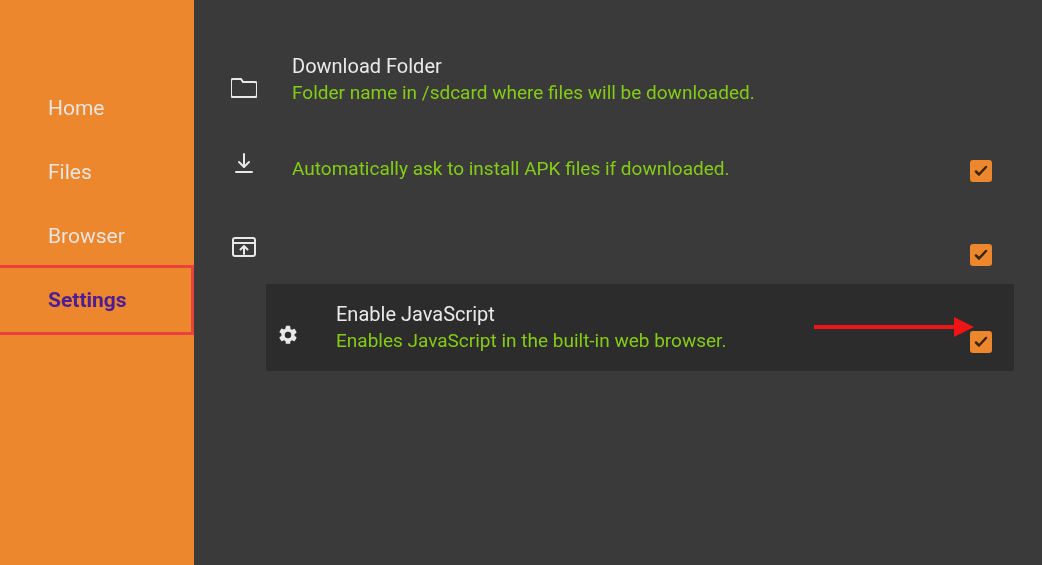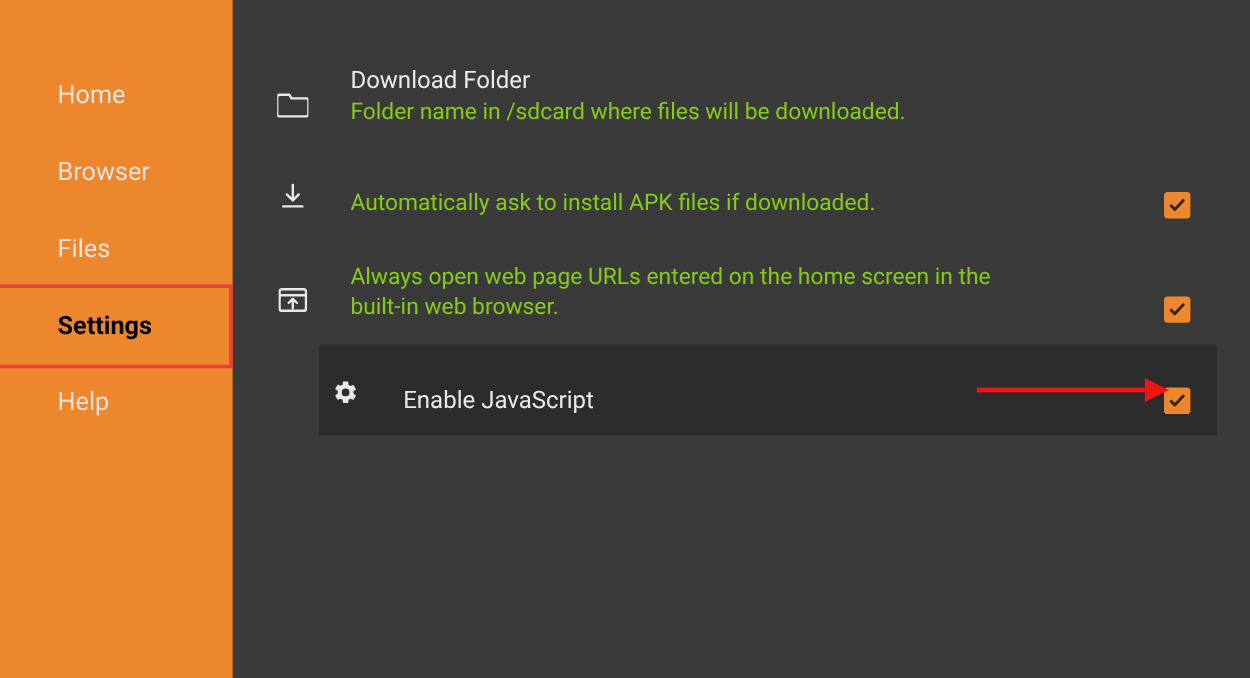--- a/index.html
+++ b/index.html
@@ -13,31 +13,31 @@
       width: 1042px;
       height: 565px;
       overflow: hidden;
       display: flex;
     }
     .sidebar {
       width: 194px;
       background: #ed872d;
       display: flex;
       flex-direction: column;
-      padding-top: 48px;
+      padding-top: 76px;
     }
     .sidebar-item {
       color: #e8e4df;
       font-size: 21px;
       font-weight: 400;
       padding: 20px 0 20px 48px;
       cursor: pointer;
     }
     .sidebar-item.selected {
-      color: #000000;
+      color: #4c1d95;
       font-weight: 700;
     }
     .sidebar-item-wrapper {
       position: relative;
       display: inline-block;
     }
     .sidebar-item-wrapper.highlighted {
       border: 3px solid #e8423c;
       padding: 20px 10px 20px 48px;
       margin-left: -3px;
@@ -141,32 +141,29 @@
     }
   </style>
 </head>
 <body>
 
 <nav class="sidebar">
   <div class="sidebar-item">
     <span>Home</span>
   </div>
   <div class="sidebar-item">
+    <span>Files</span>
+  </div>
+  <div class="sidebar-item">
     <span>Browser</span>
-  </div>
-  <div class="sidebar-item">
-    <span>Files</span>
   </div>
   <div class="sidebar-item-wrapper highlighted">
     <span class="sidebar-item selected" style="padding:0;">
       <span>Settings</span>
     </span>
-  </div>
-  <div class="sidebar-item">
-    <span>Help</span>
   </div>
 </nav>
 
 <main class="content">
 
   <div class="setting-row">
     <div class="setting-icon">
       <svg width="26" height="22" viewBox="0 0 26 22">
         <path d="M2 2 h8 l2 3 h12 a2 2 0 0 1 2 2 v11 a2 2 0 0 1 -2 2 h-22 a2 2 0 0 1 -2 -2 v-14 a2 2 0 0 1 2 -2 z" fill="none" stroke="#e8e8e8" stroke-width="2"></path>
       </svg>
@@ -197,39 +194,39 @@
 
   <div class="setting-row">
     <div class="setting-icon" style="margin-top:12px;">
       <svg width="24" height="22" viewBox="0 0 24 22">
         <rect x="1" y="1" width="22" height="18" rx="2" fill="none" stroke="#e8e8e8" stroke-width="2"></rect>
         <line x1="1" y1="6" x2="23" y2="6" stroke="#e8e8e8" stroke-width="2"></line>
         <path d="M12 17 v-7 M8.5 12.5 l3.5 -3.5 l3.5 3.5" fill="none" stroke="#e8e8e8" stroke-width="2" stroke-linecap="round" stroke-linejoin="round"></path>
       </svg>
     </div>
     <div class="setting-text">
-      <div class="setting-desc" style="max-width:580px;">Always open web page URLs entered on the home screen in the built-in web browser.</div>
     </div>
     <div class="setting-checkbox">
       <div class="checkbox-inner">
         <svg width="16" height="16" viewBox="0 0 16 16">
           <path d="M3 8.5 l3 3 l7 -7.5" fill="none" stroke="#3a2512" stroke-width="2.5" stroke-linecap="round" stroke-linejoin="round"></path>
         </svg>
       </div>
     </div>
   </div>
 
   <div class="setting-row highlighted">
     <div class="setting-icon">
       <svg width="22" height="22" viewBox="0 0 24 24">
         <path fill="#e8e8e8" d="M19.14,12.94a7.14,7.14,0,0,0,.06-.94,7.14,7.14,0,0,0-.06-.94l2.03-1.58a.5.5,0,0,0,.12-.64l-1.92-3.32a.5.5,0,0,0-.61-.22l-2.39.96a7.03,7.03,0,0,0-1.62-.94l-.36-2.54A.5.5,0,0,0,13.9,2h-3.8a.5.5,0,0,0-.49.42L9.25,4.96a7.03,7.03,0,0,0-1.62.94l-2.39-.96a.5.5,0,0,0-.61.22L2.71,8.48a.5.5,0,0,0,.12.64l2.03,1.58A7.14,7.14,0,0,0,4.8,12a7.14,7.14,0,0,0,.06.94L2.83,14.52a.5.5,0,0,0-.12.64l1.92,3.32a.5.5,0,0,0,.61.22l2.39-.96a7.03,7.03,0,0,0,1.62.94l.36,2.54a.5.5,0,0,0,.49.42h3.8a.5.5,0,0,0,.49-.42l.36-2.54a7.03,7.03,0,0,0,1.62-.94l2.39.96a.5.5,0,0,0,.61-.22l1.92-3.32a.5.5,0,0,0-.12-.64ZM12,15.5A3.5,3.5,0,1,1,15.5,12,3.5,3.5,0,0,1,12,15.5Z"></path>
       </svg>
     </div>
     <div class="setting-text">
       <div class="setting-title">Enable JavaScript</div>
+      <div class="setting-desc">Enables JavaScript in the built-in web browser.</div>
     </div>
     <div class="setting-checkbox">
       <div class="checkbox-inner">
         <svg width="16" height="16" viewBox="0 0 16 16">
           <path d="M3 8.5 l3 3 l7 -7.5" fill="none" stroke="#3a2512" stroke-width="2.5" stroke-linecap="round" stroke-linejoin="round"></path>
         </svg>
       </div>
     </div>
     <div class="arrow-annotation">
       <div class="arrow-line"></div>

